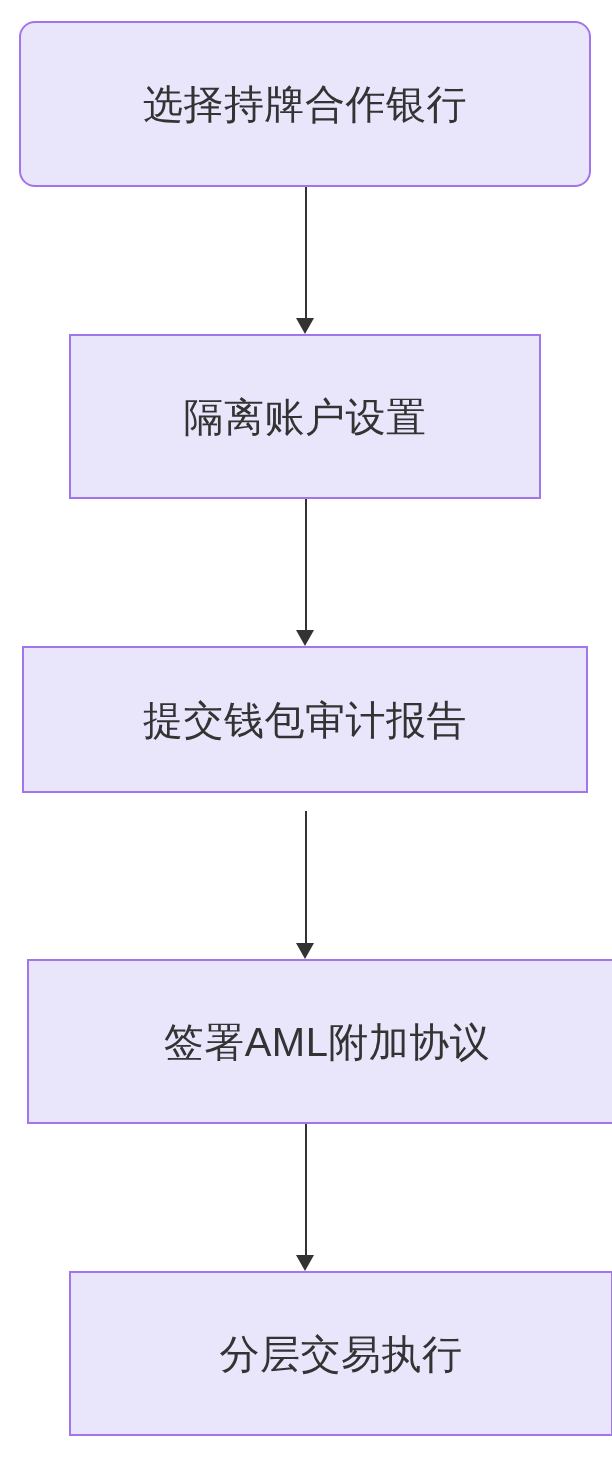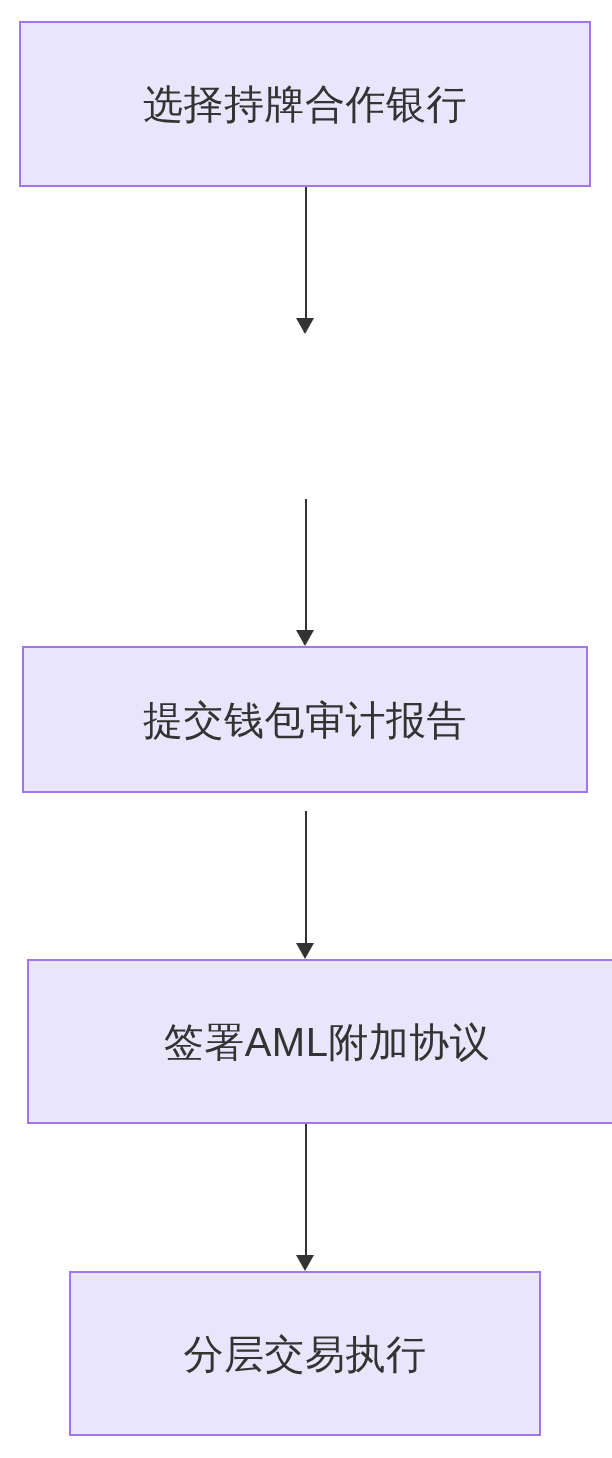--- a/index.html
+++ b/index.html
@@ -79,26 +79,29 @@
   </div>
   <div class="edge" style="left: 305px; top: 811px; height: 148px;">
     <div class="edge-line" style="height: 134px; background: rgb(51, 51, 51);"></div>
     <div class="edge-arrow" style="top: 132px; border-top-color: rgb(51, 51, 51);"></div>
   </div>
   <div class="edge" style="left: 305px; top: 1124px; height: 147px;">
     <div class="edge-line" style="height: 133px; background: rgb(51, 51, 51);"></div>
     <div class="edge-arrow" style="top: 131px; border-top-color: rgb(51, 51, 51);"></div>
   </div>
 
-  <div class="node" style="left: 19px; top: 21px; width: 572px; height: 166px; background: rgb(233, 230, 252); border-color: rgb(161, 117, 236);">
+  <div class="node" style="left: 19px; top: 21px; width: 572px; height: 166px; background: rgb(233, 230, 252); border-color: rgb(161, 117, 236); border-radius: 16px;">
     <span class="node-label" style="color: rgb(51, 51, 51);">选择持牌合作银行</span>
+  </div>
+  <div class="node" style="left: 69px; top: 334px; width: 472px; height: 165px; background: rgb(233, 230, 252); border-color: rgb(161, 117, 236);">
+    <span class="node-label" style="color: rgb(51, 51, 51);">隔离账户设置</span>
   </div>
   <div class="node" style="left: 22px; top: 646px; width: 566px; height: 147px; background: rgb(233, 230, 252); border-color: rgb(161, 117, 236);">
     <span class="node-label" style="color: rgb(51, 51, 51);">提交钱包审计报告</span>
   </div>
   <div class="node" style="left: 27px; top: 959px; width: 600px; height: 165px; background: rgb(233, 230, 252); border-color: rgb(161, 117, 236);">
     <span class="node-label" style="color: rgb(51, 51, 51);">签署AML附加协议</span>
   </div>
-  <div class="node" style="left: 69px; top: 1271px; width: 472px; height: 165px; background: rgb(233, 230, 252); border-color: rgb(161, 117, 236);">
+  <div class="node" style="left: 69px; top: 1271px; width: 544px; height: 165px; background: rgb(233, 230, 252); border-color: rgb(161, 117, 236);">
     <span class="node-label" style="color: rgb(51, 51, 51);">分层交易执行</span>
   </div>
 
 </div>
 
 </body></html>

